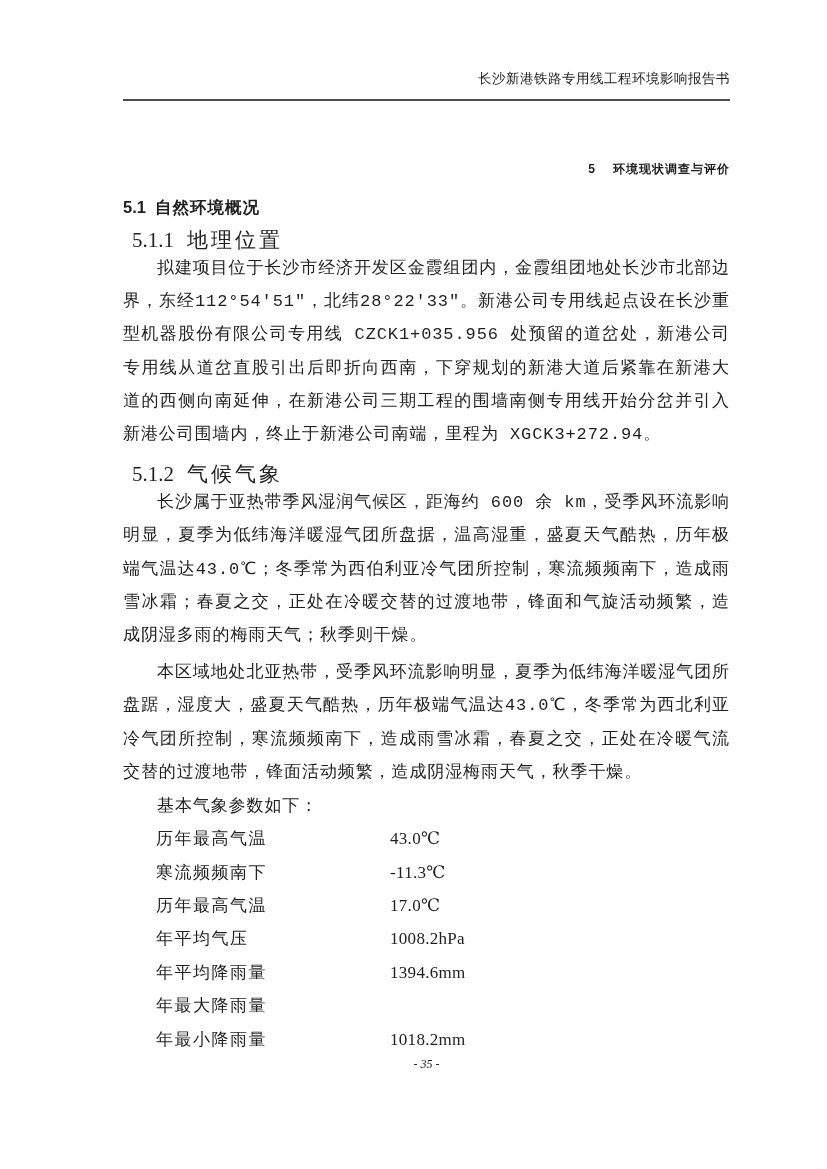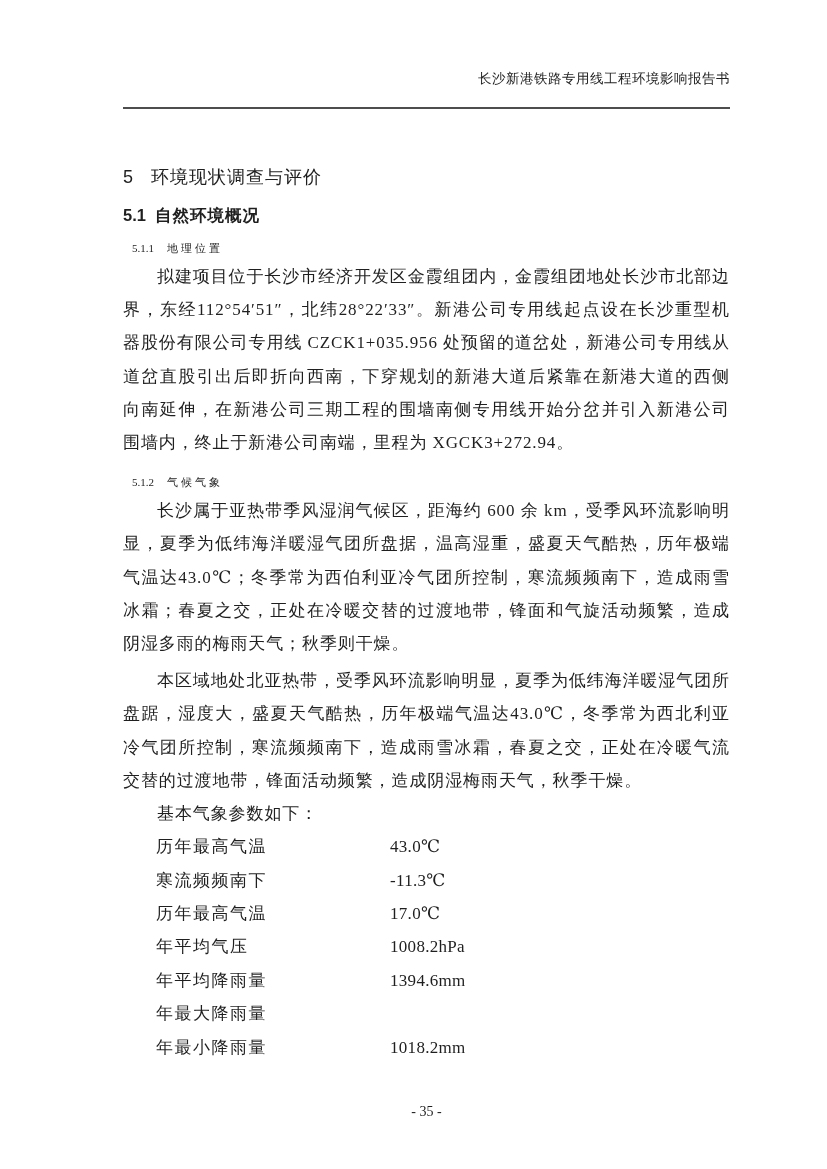--- a/index.html
+++ b/index.html
@@ -13,63 +13,65 @@
     height: 1169px;
     margin: 0 auto;
     background: #ffffff;
     color: #1f1f1f;
     font-family: "Liberation Serif", "DejaVu Serif", serif;
     overflow: hidden;
   }
   .page-header {
     margin: 0 97px 0 123px;
     padding-top: 71px;
-    padding-bottom: 20px;
+    padding-bottom: 12px;
     text-align: right;
     font-size: 13.5px;
     line-height: 16px;
     letter-spacing: 0.5px;
     border-bottom: 2px solid #4d4d4d;
   }
   .content {
     margin: 0 97px 0 123px;
   }
   .h1 {
     margin: 57px 0 0 0;
     font-family: "Liberation Sans", "DejaVu Sans", sans-serif;
-    font-weight: normal;
-    font-size: 18px;
+    font-weight: bold;
+    font-size: 12px;
     line-height: 22px;
     letter-spacing: 1px;
+    text-align: right;
   }
   .h1 .sec-num { margin-right: 18px; letter-spacing: 0; }
   .h2 {
     margin: 17px 0 0 0;
     font-family: "Liberation Sans", "DejaVu Sans", sans-serif;
     font-weight: bold;
     font-size: 16.5px;
     line-height: 20px;
     letter-spacing: 1px;
   }
   .h2 .sec-num { margin-right: 9px; letter-spacing: 0; }
   .h3 {
     margin: 13px 0 0 9px;
-    font-size: 11px;
+    font-size: 21px;
     line-height: 21px;
     letter-spacing: 3px;
     font-weight: normal;
   }
   .h3 .sec-num { margin-right: 13px; letter-spacing: 0; }
   .body-par {
     margin: 4px 0 0 0;
     font-size: 17px;
     line-height: 33.2px;
     letter-spacing: 0.9px;
     text-align: justify;
     text-indent: 2em;
+    font-family: Liberation Mono, monospace;
   }
   .h3 + .body-par { margin-top: 1px; }
   .params-intro {
     margin: 0;
     font-size: 17px;
     line-height: 33.2px;
     letter-spacing: 0.9px;
     text-indent: 2em;
   }
   .param-row {
@@ -83,24 +85,25 @@
     letter-spacing: 1.5px;
   }
   .param-value {
     flex: 1;
     letter-spacing: 0.3px;
   }
   .page-footer {
     position: absolute;
     left: 123px;
     width: 607px;
-    top: 1104px;
+    top: 1056px;
     text-align: center;
-    font-size: 14px;
+    font-size: 12px;
     line-height: 16px;
+    font-style: italic;
   }
 </style>
 </head>
 <body>
 
 <div class="page">
 
   <div class="page-header">
     <span>长沙新港铁路专用线工程环境影响报告书</span>
   </div>

